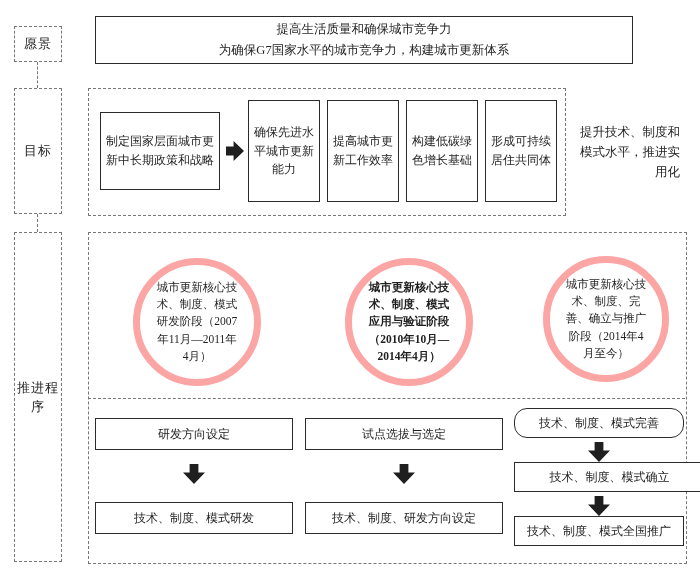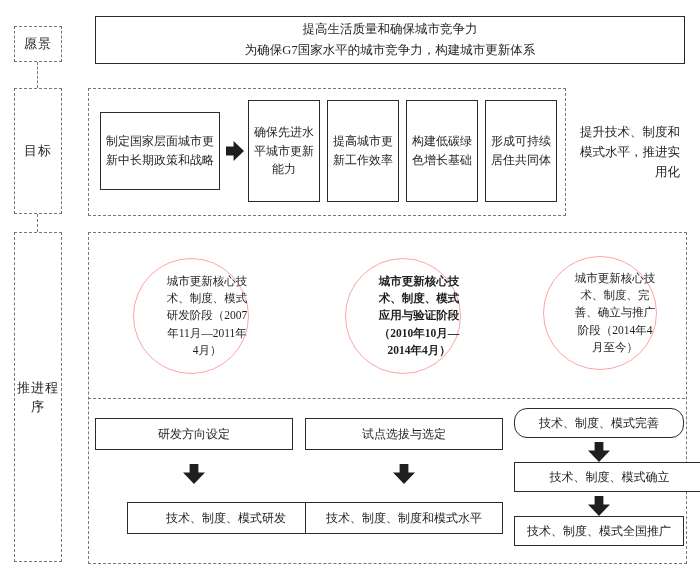--- a/index.html
+++ b/index.html
@@ -18,22 +18,22 @@
   .solid-box{
     position:absolute;border:1px solid #2b2b2b;background:#fff;
     display:flex;align-items:center;justify-content:center;text-align:center;
     box-sizing:border-box;font-size:12px;line-height:1.55;padding:3px;
   }
   .vision-box{font-size:12.5px;line-height:1.7;}
   .goal-box{top:100px;height:102px;}
   .vline{position:absolute;width:0;border-left:1px dashed #777;}
   .hline{position:absolute;height:0;border-top:1px dashed #777;}
   .circle{
-    position:absolute;border:1px solid #fca5a5;border-radius:50%;background:#fff;
-    display:flex;align-items:center;justify-content:flex-end;text-align:center;
+    position:absolute;border:7px solid #fca5a5;border-radius:50%;background:#fff;
+    display:flex;align-items:center;justify-content:center;text-align:center;
   }
   .circle-text{width:82px;font-size:11.5px;line-height:1.5;}
   .outcome{
     position:absolute;display:flex;align-items:center;justify-content:center;
     text-align:right;font-size:12.5px;line-height:1.6;
   }
   .arrow-right{
     position:absolute;width:18px;height:20px;background:#1f1f1f;
     clip-path:polygon(0 28%,42% 28%,42% 0,100% 50%,42% 100%,42% 72%,0 72%);
   }
@@ -43,21 +43,21 @@
   }
   .step-box{font-size:12px;}
 </style>
 </head>
 <body>
 
 <div class="canvas">
 
   <div class="label-box" style="top:26px;height:36px;">愿景</div>
 
-  <div class="solid-box vision-box" style="left:95px;top:16px;width:590px;height:48px;">
+  <div class="solid-box vision-box" style="left:95px;top:16px;width:538px;height:48px;">
     <div>
       <div>提高生活质量和确保城市竞争力</div>
       <div>为确保G7国家水平的城市竞争力，构建城市更新体系</div>
     </div>
   </div>
 
   <div class="vline" style="left:37px;top:62px;height:26px;"></div>
 
   <div class="label-box" style="top:88px;height:126px;">目标</div>
 
@@ -104,30 +104,30 @@
   </div>
 
   <div class="circle" style="left:543px;top:256px;width:112px;height:112px;">
     <div class="circle-text">城市更新核心技术、制度、完善、确立与推广阶段（2014年4月至今）</div>
   </div>
 
   <div class="solid-box step-box" style="left:95px;top:418px;width:198px;height:32px;">
     <div>研发方向设定</div>
   </div>
   <div class="arrow-down" style="left:183px;top:464px;"></div>
-  <div class="solid-box step-box" style="left:95px;top:502px;width:198px;height:32px;margin-left:32px;">
+  <div class="solid-box step-box" style="left:95px;top:502px;width:198px;height:32px;">
     <div>技术、制度、模式研发</div>
   </div>
 
   <div class="solid-box step-box" style="left:305px;top:418px;width:198px;height:32px;">
     <div>试点选拔与选定</div>
   </div>
   <div class="arrow-down" style="left:393px;top:464px;"></div>
   <div class="solid-box step-box" style="left:305px;top:502px;width:198px;height:32px;">
-    <div>技术、制度、制度和模式水平</div>
+    <div>技术、制度、研发方向设定</div>
   </div>
 
   <div class="solid-box step-box" style="left:514px;top:408px;width:170px;height:30px;border-radius:13px;">
     <div>技术、制度、模式完善</div>
   </div>
   <div class="arrow-down" style="left:588px;top:442px;"></div>
   <div class="solid-box step-box" style="left:514px;top:462px;width:191px;height:30px;">
     <div>技术、制度、模式确立</div>
   </div>
   <div class="arrow-down" style="left:588px;top:496px;"></div>

